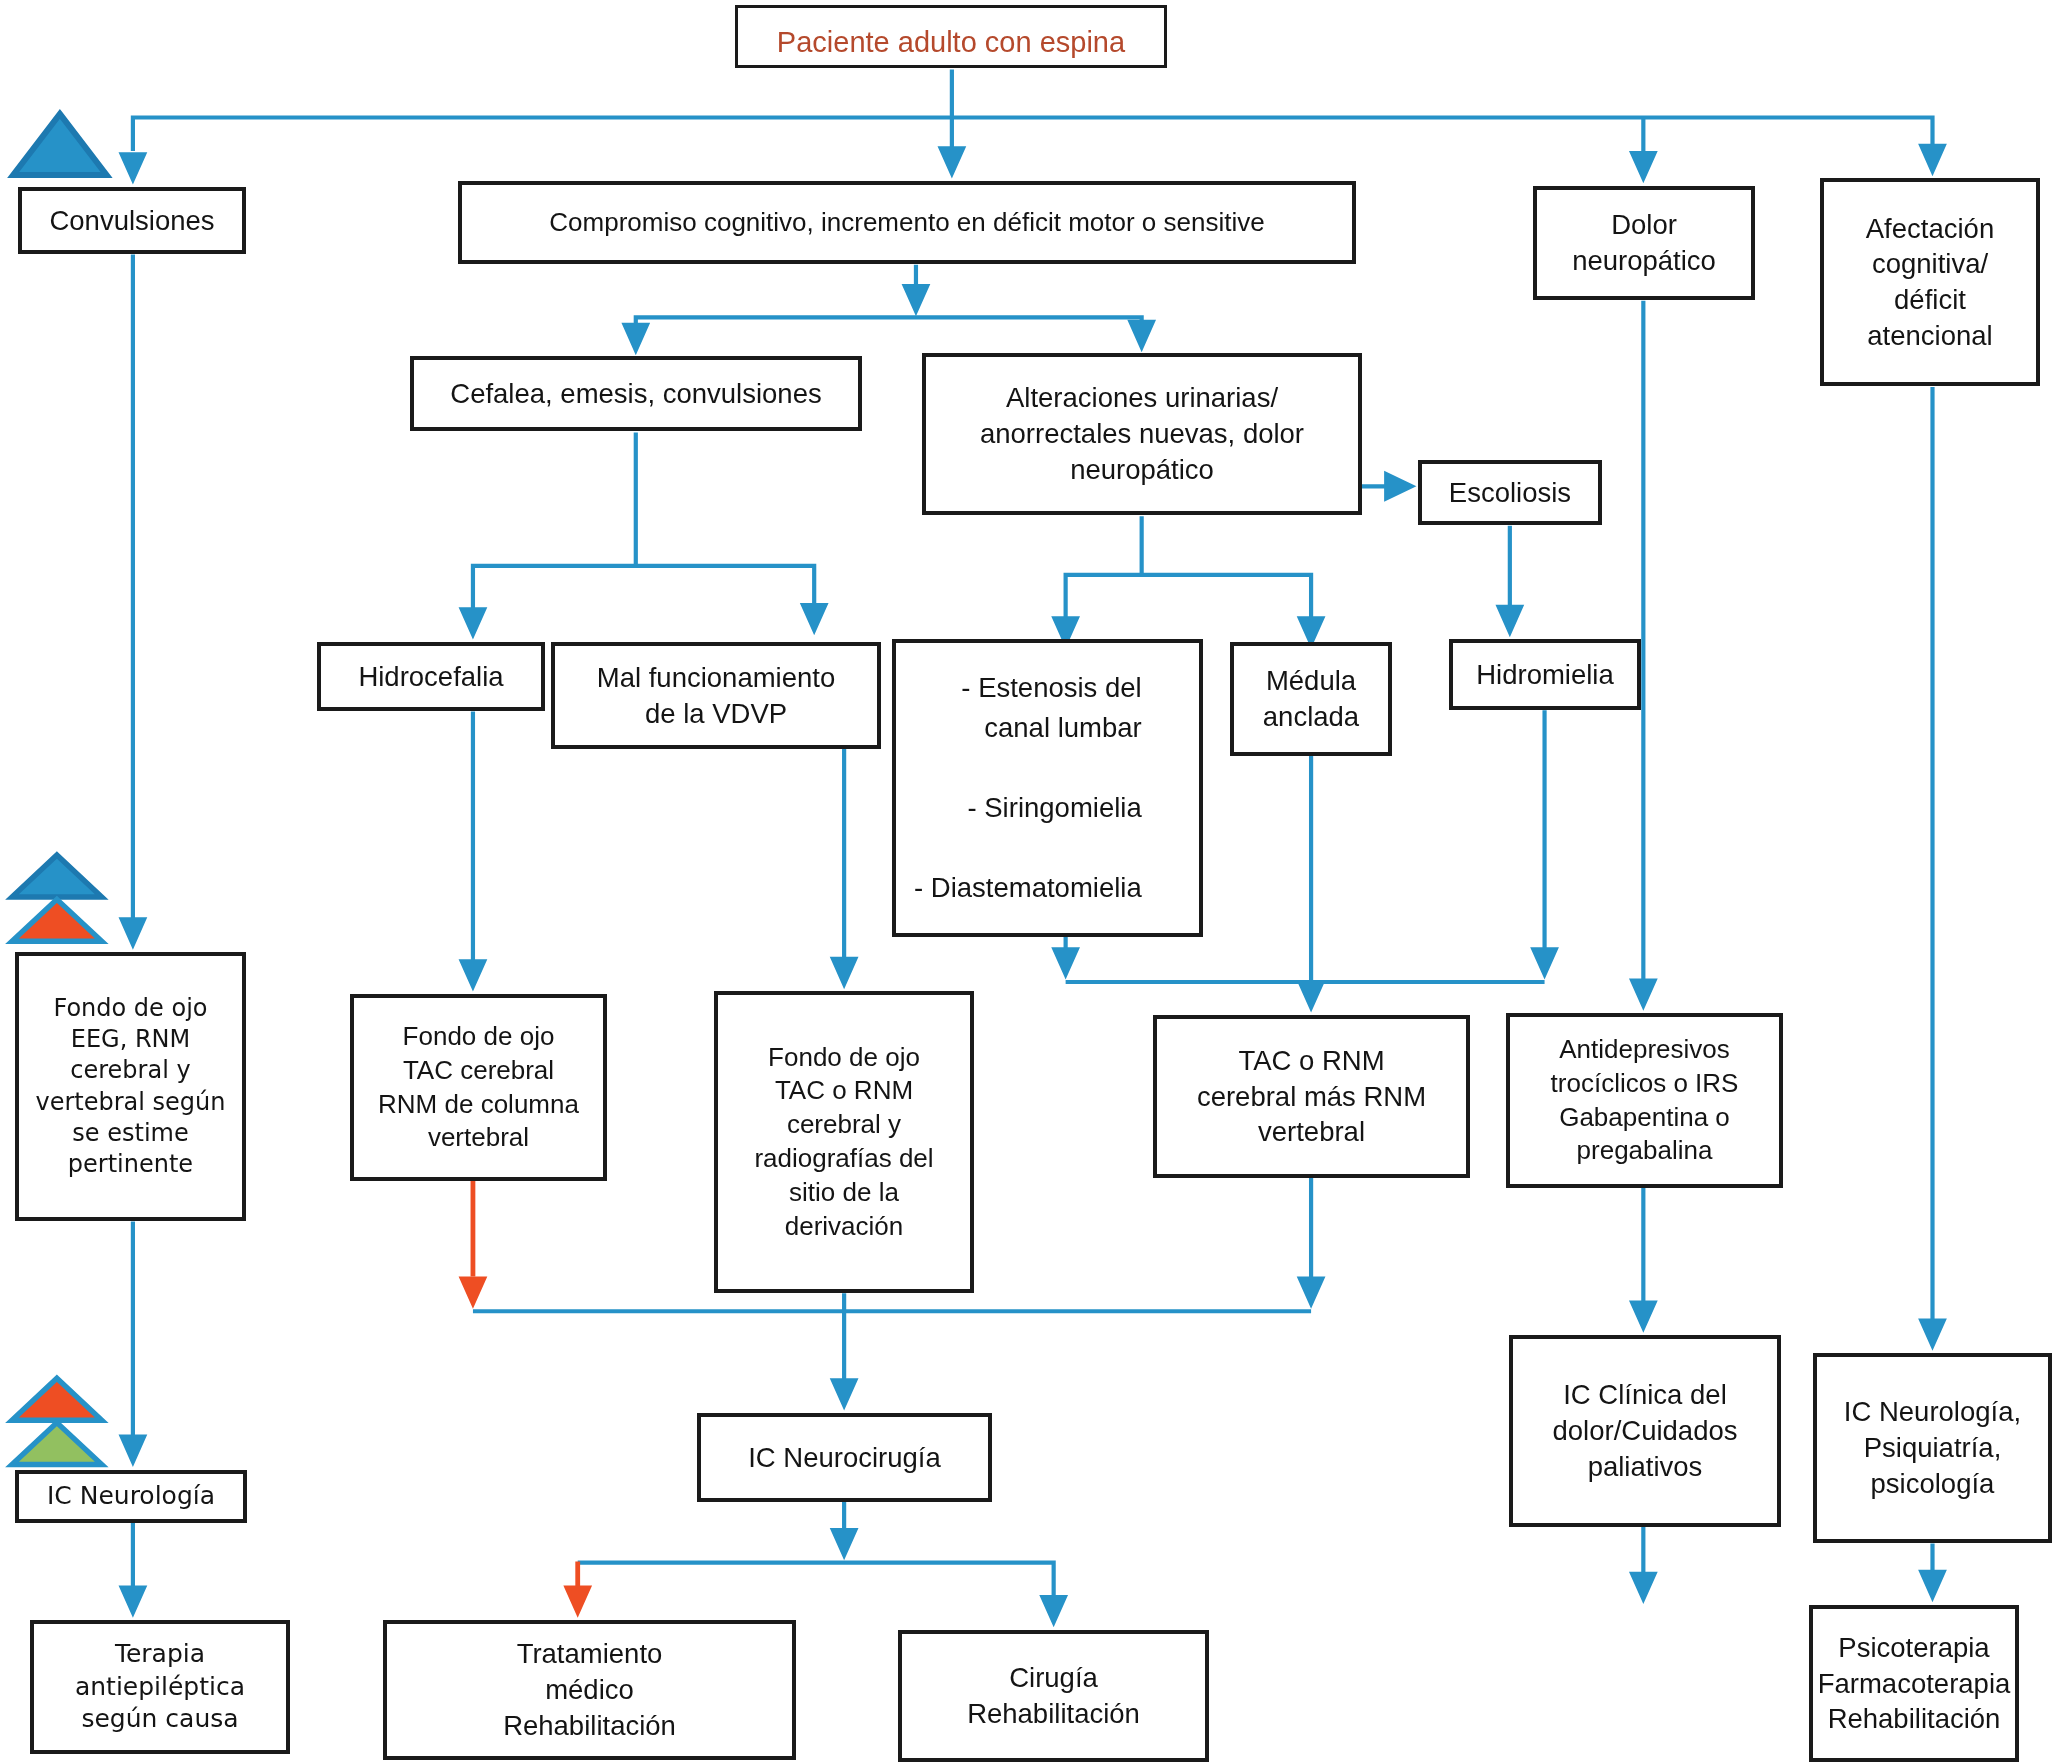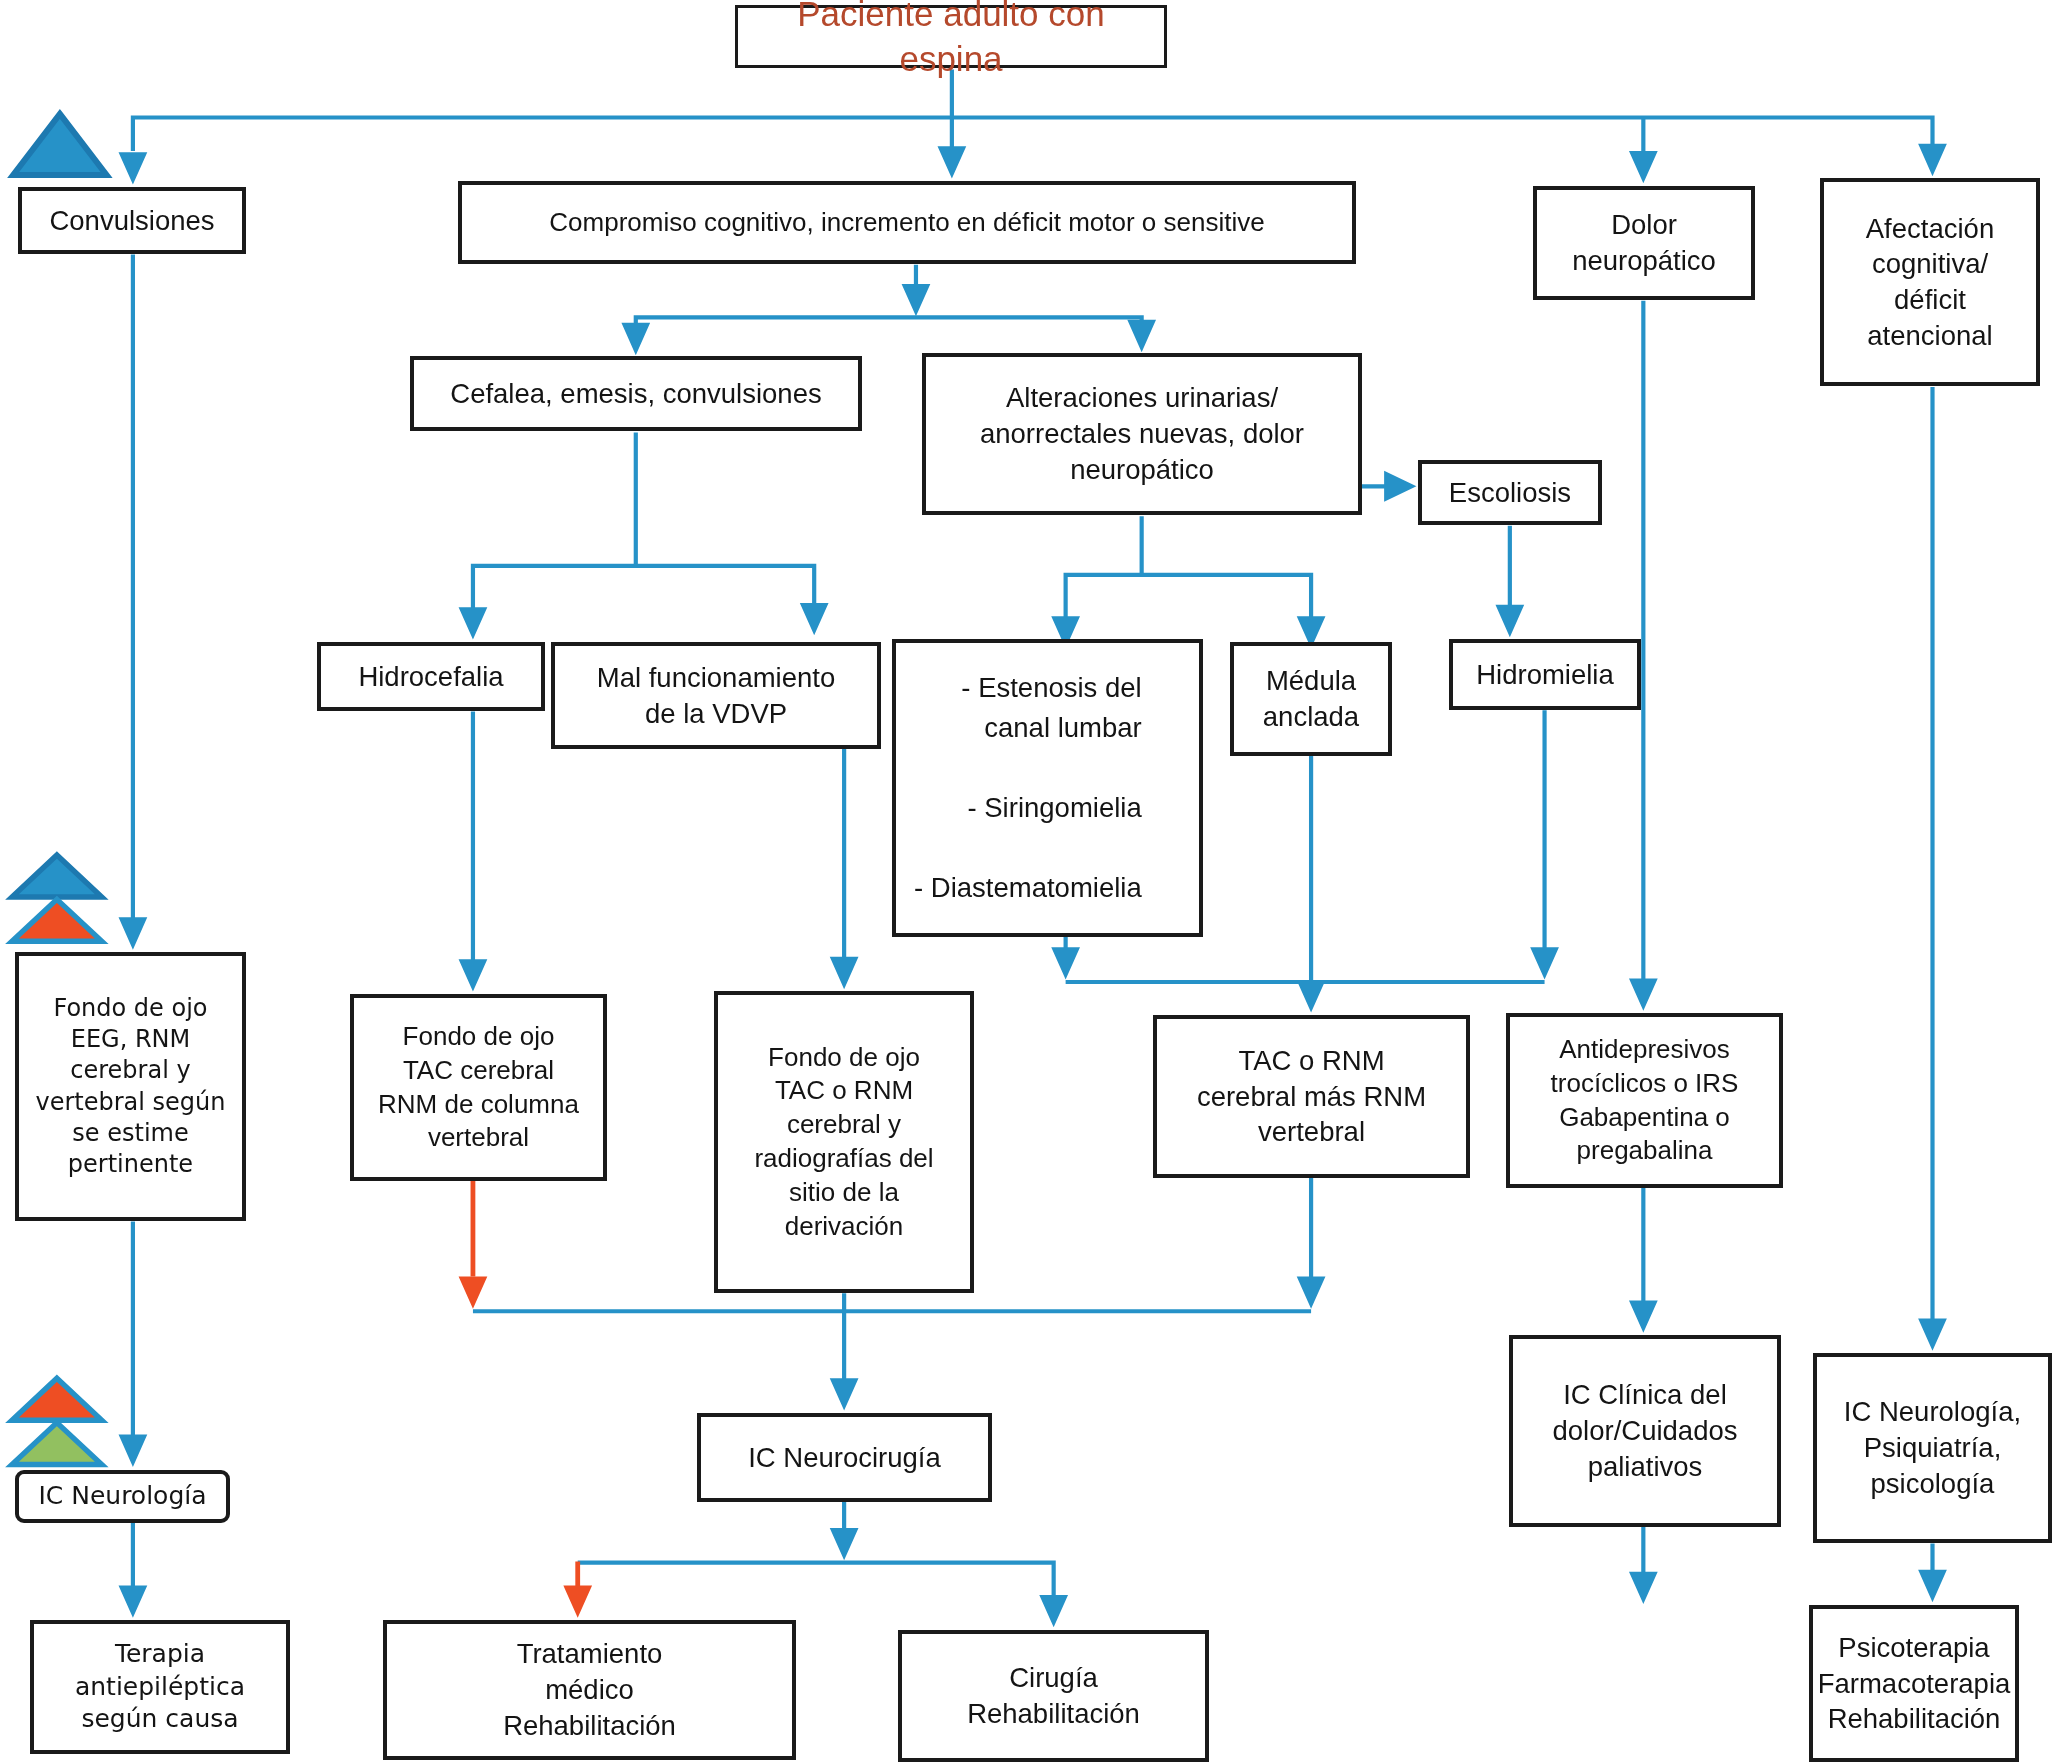--- a/index.html
+++ b/index.html
@@ -4,21 +4,21 @@
 <style>
   html,body{margin:0;padding:0;background:#fff;}
   #canvas{position:relative;width:2066px;height:1764px;background:#ffffff;overflow:hidden;
           font-family:"Liberation Sans",sans-serif;color:#141414;}
   #connectors{position:absolute;left:0;top:0;z-index:0;}
   .box{position:absolute;z-index:1;box-sizing:border-box;background:#fff;
        border:4.2px solid #1a1a1a;display:flex;align-items:center;justify-content:center;
        text-align:center;font-size:27.5px;line-height:1.3;padding:3.6px 8.4px;}
   .box span{white-space:pre-line;}
   .geo{font-family:"DejaVu Sans",sans-serif;}
-  .title-box{border-width:3.6px;font-size:35px;}
+  .title-box{border-width:3.6px;font-size:29px;align-items:flex-end;}
   .title-box span{color:#b5492c;}
   .left-align{justify-content:flex-start;text-align:right;padding-left:18px;}
   .left-align span{white-space:pre-wrap;line-height:1.45;}
 </style>
 </head>
 <body>
 
 <div id="canvas">
 
   <svg id="connectors" width="2066" height="1764" viewBox="0 0 3451 2946">
@@ -194,21 +194,21 @@
 vertebral</span>
     </div>
 
   <div class="box" style="left:1506px;top:1013px;width:277px;height:175px;font-size:26px;">
     <span>Antidepresivos
 trocíclicos o IRS
 Gabapentina o
 pregabalina</span>
     </div>
 
-  <div class="box geo" style="left:15px;top:1470px;width:215px;height:53px;font-size:25px;border-radius:9px;">
+  <div class="box geo" style="left:15px;top:1470px;width:232px;height:53px;font-size:25px;">
     <span>IC Neurología</span>
     </div>
 
   <div class="box" style="left:697px;top:1413px;width:295px;height:89px;">
     <span>IC Neurocirugía</span>
     </div>
 
   <div class="box" style="left:1509px;top:1335px;width:272px;height:192px;">
     <span>IC Clínica del
 dolor/Cuidados

